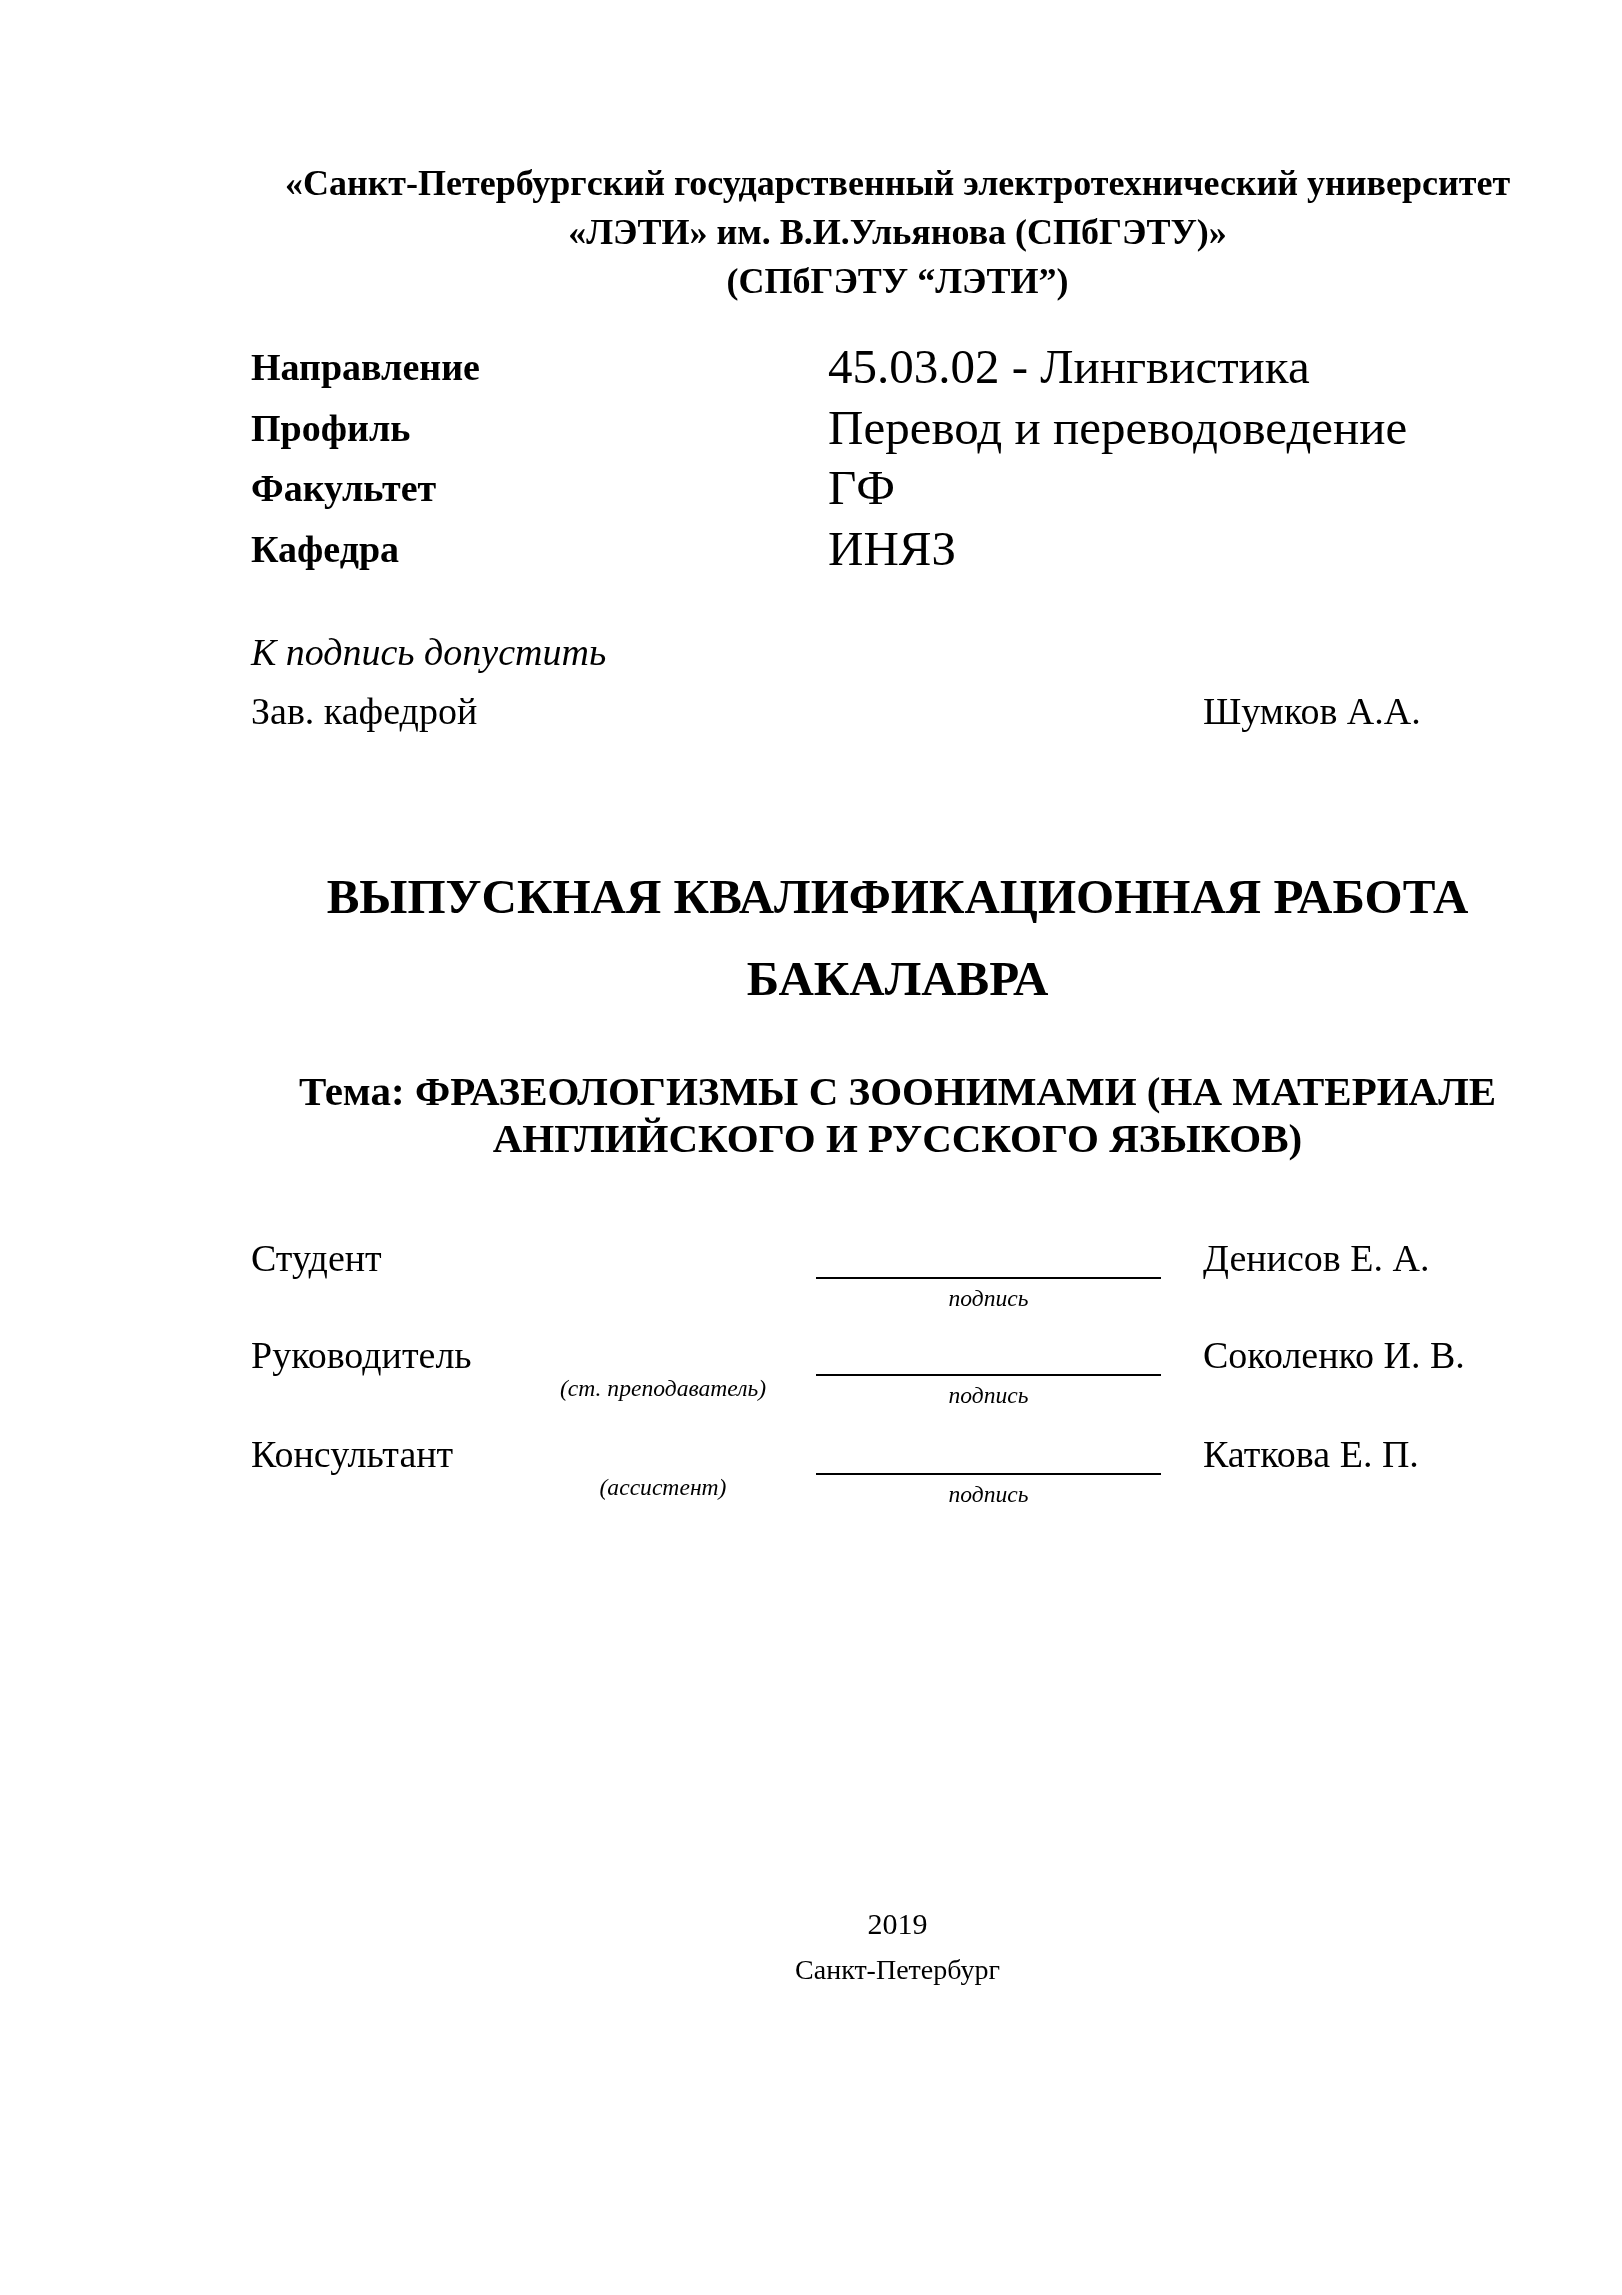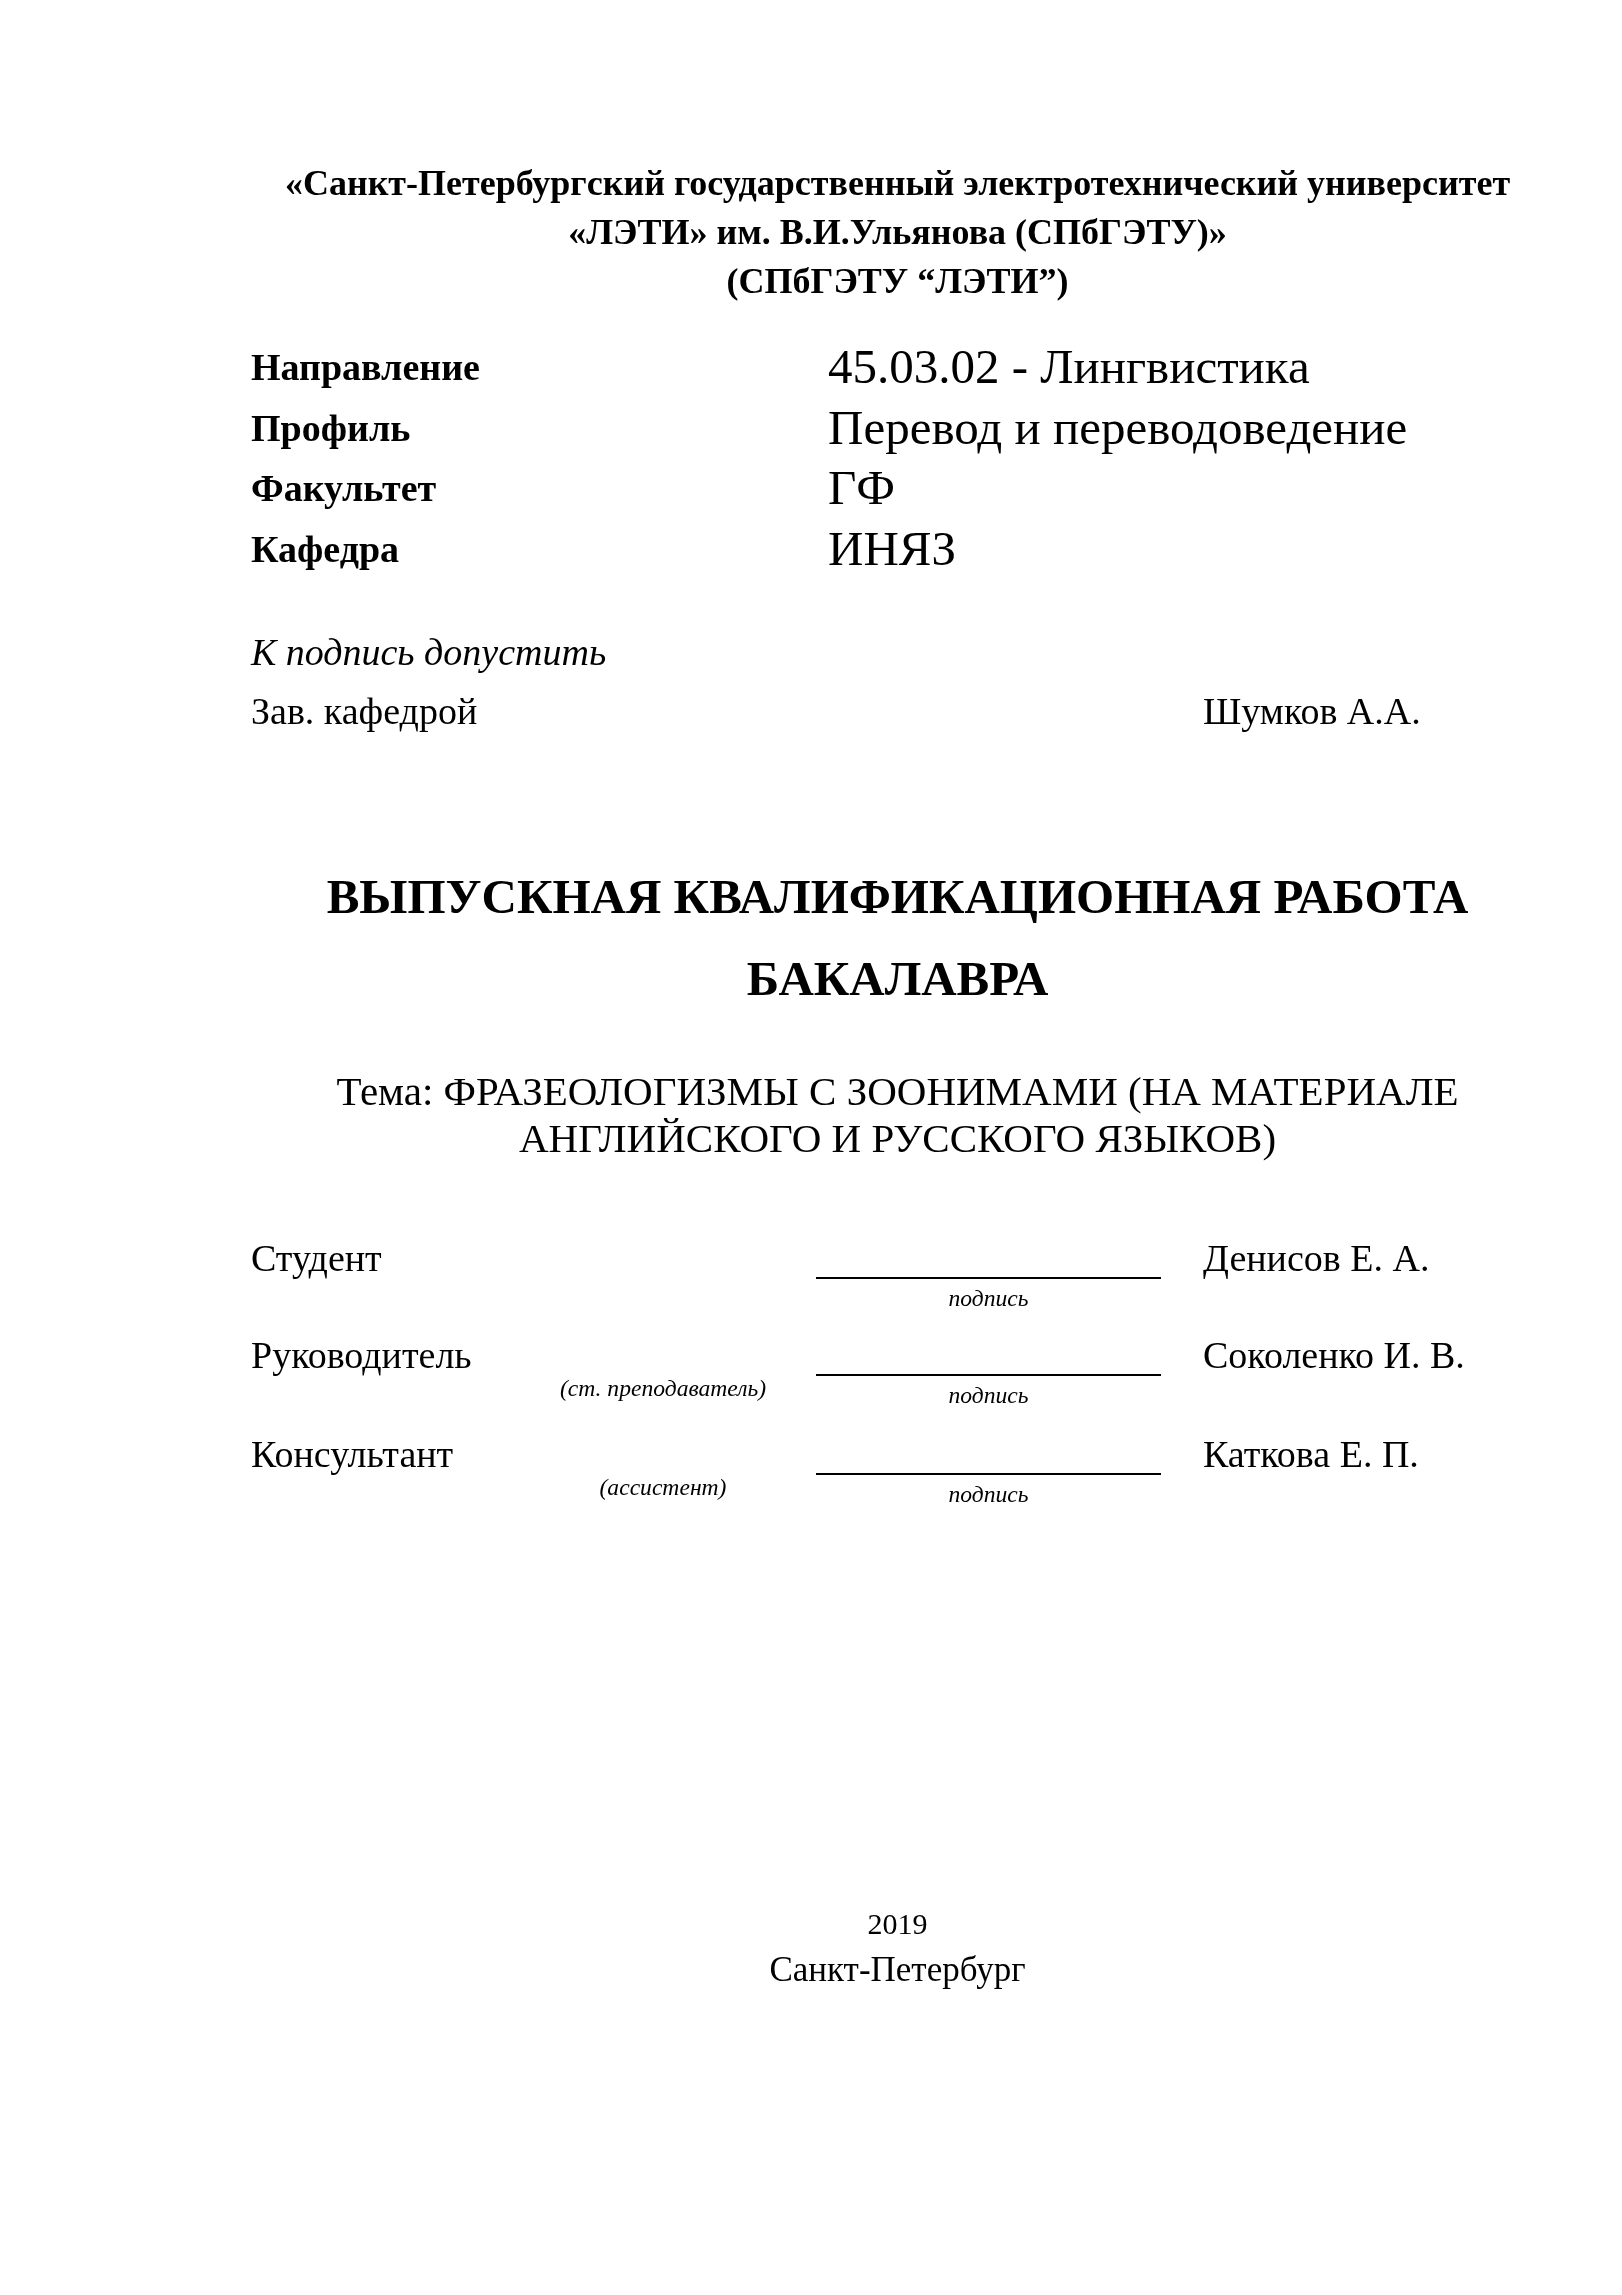--- a/index.html
+++ b/index.html
@@ -20,30 +20,30 @@
   .field-row{left:0;width:100%;height:47px;}
   .flabel{position:absolute;left:251px;font-weight:bold;font-size:38px;line-height:44px;white-space:nowrap;}
   .fvalue{position:absolute;left:828px;font-size:49px;line-height:44px;white-space:nowrap;}
 
   .admission-note{left:251px;top:630px;font-style:italic;font-size:38px;line-height:44px;white-space:nowrap;}
   .dept-row{left:0;top:689px;width:100%;height:47px;}
   .dept-label{position:absolute;left:251px;font-size:38px;line-height:44px;white-space:nowrap;}
   .dept-name{position:absolute;left:1203px;font-size:38px;line-height:44px;white-space:nowrap;}
 
   .title{top:856px;font-weight:bold;font-size:49px;line-height:82px;}
-  .theme{top:1068px;font-weight:normal;font-size:41px;line-height:47px;}
+  .theme{top:1068px;font-weight:bold;font-size:41px;line-height:47px;}
 
   .sig-block{left:0;width:100%;height:94px;}
   .sig-role{position:absolute;left:251px;top:0;font-size:38px;line-height:41px;white-space:nowrap;}
   .sig-name{position:absolute;left:1203px;top:0;font-size:38px;line-height:41px;white-space:nowrap;}
   .sig-pos{position:absolute;left:408px;top:39px;width:510px;text-align:center;font-style:italic;font-size:23.6px;line-height:28px;white-space:nowrap;}
   .sig-line{position:absolute;left:816px;top:39px;width:345px;height:0;border-top:2.4px solid #000000;}
   .sig-caption{position:absolute;left:816px;top:46px;width:345px;text-align:center;font-style:italic;font-size:23.6px;line-height:28px;}
 
-  .city{top:1949px;font-size:35px;line-height:41px;}
+  .city{top:1949px;font-size:28px;line-height:41px;}
   .year{top:1903px;font-size:30px;line-height:41px;}
 </style>
 </head>
 <body>
 
 <div class="page">
 
   <div class="abs center-col header">
     <div>«Санкт-Петербургский государственный электротехнический университет</div>
     <div>«ЛЭТИ» им. В.И.Ульянова (СПбГЭТУ)»</div>

